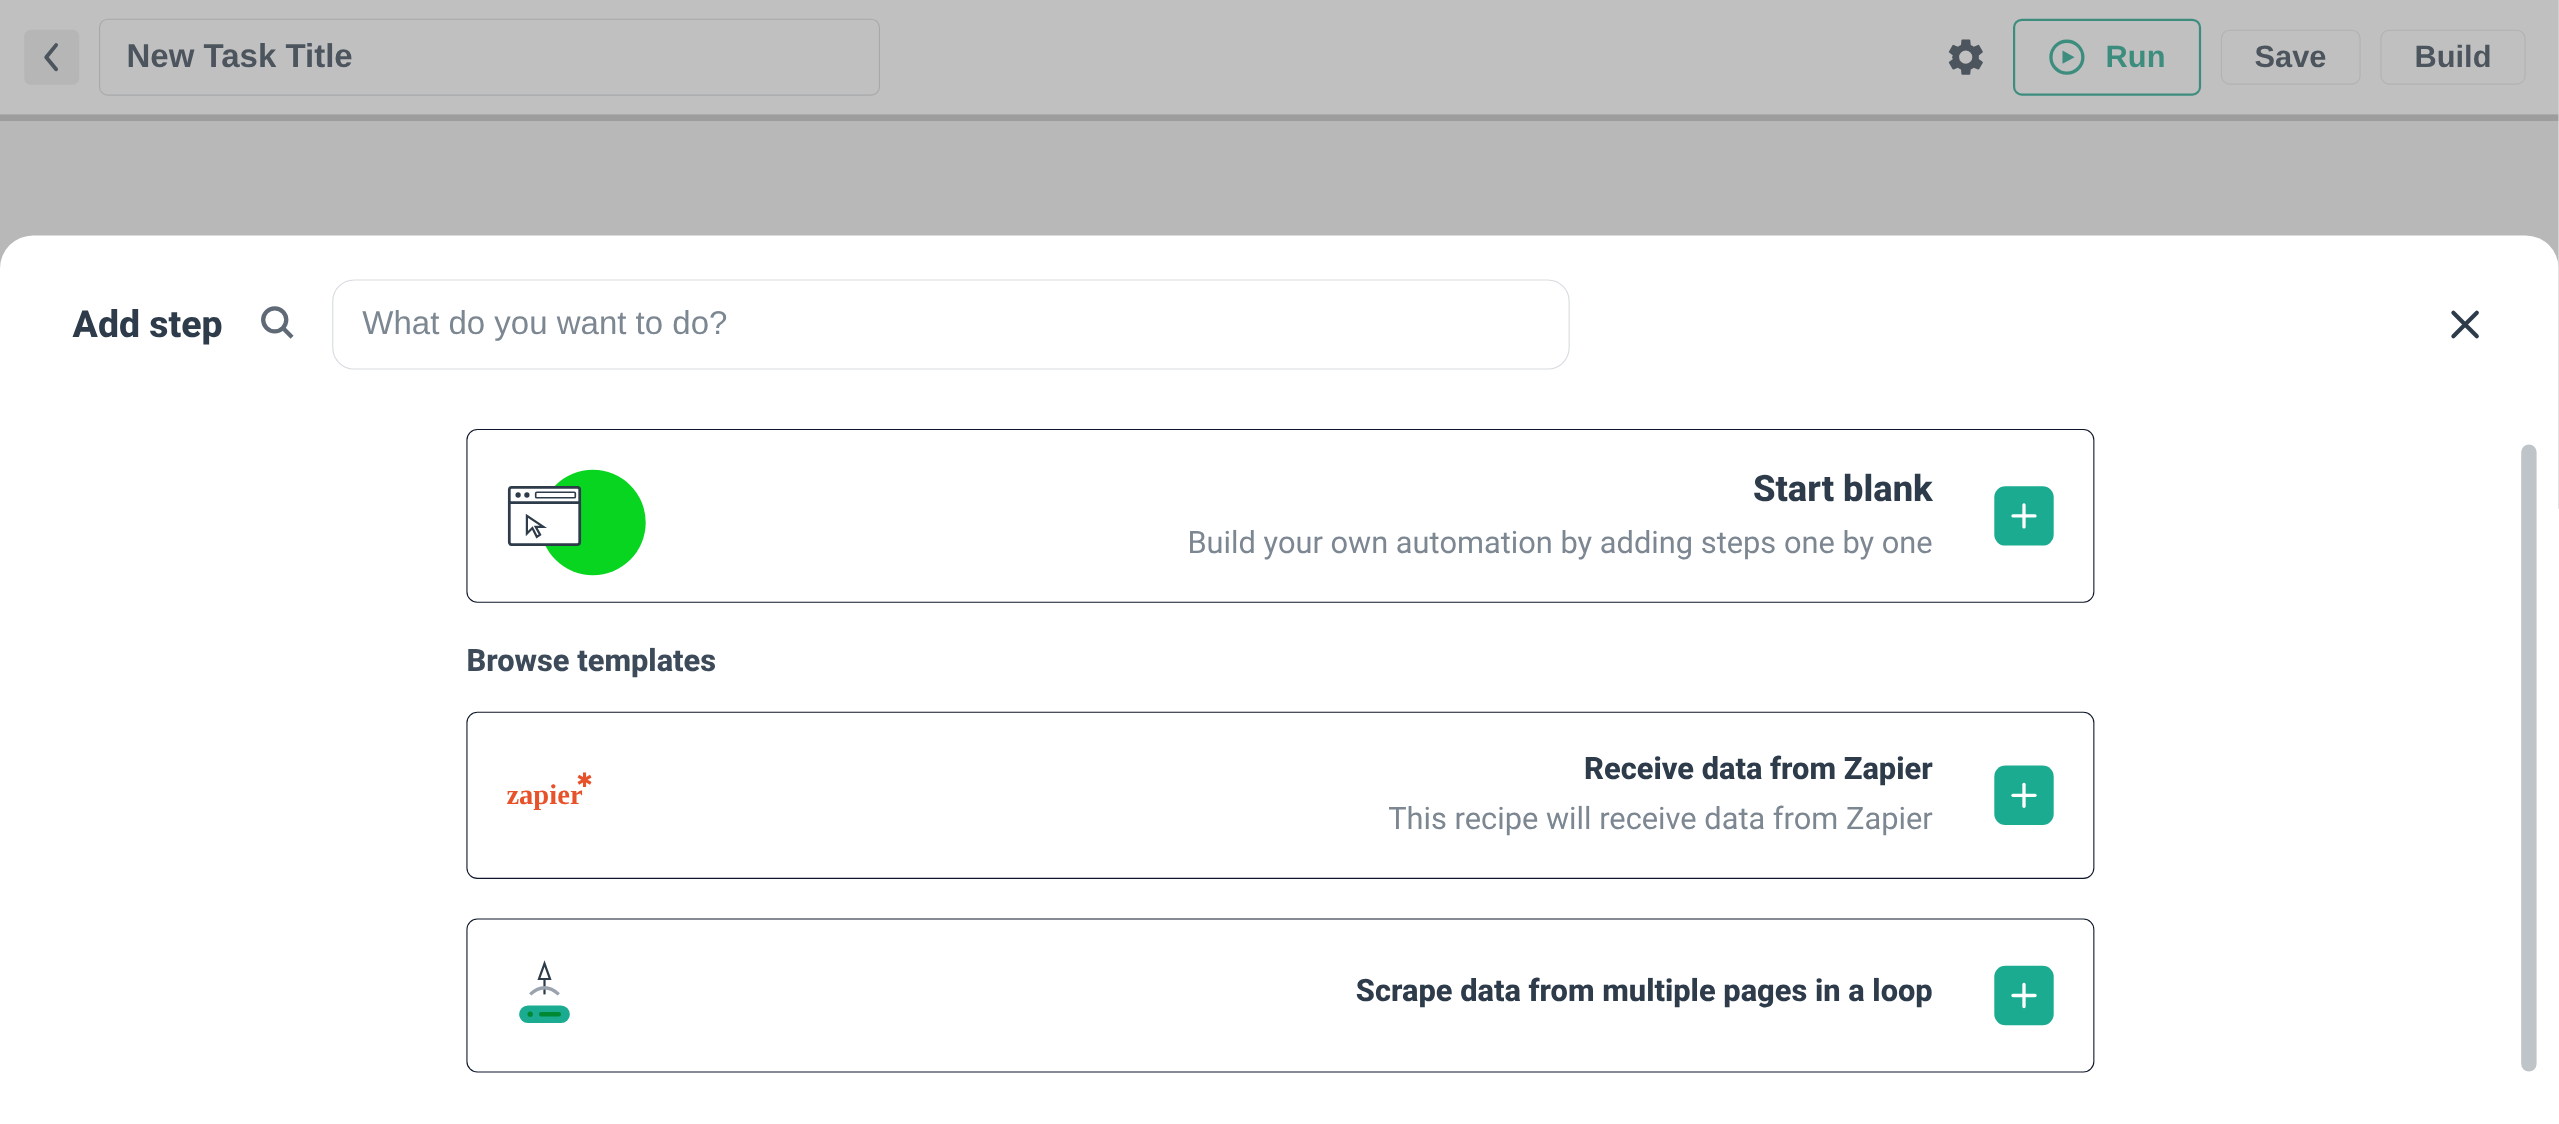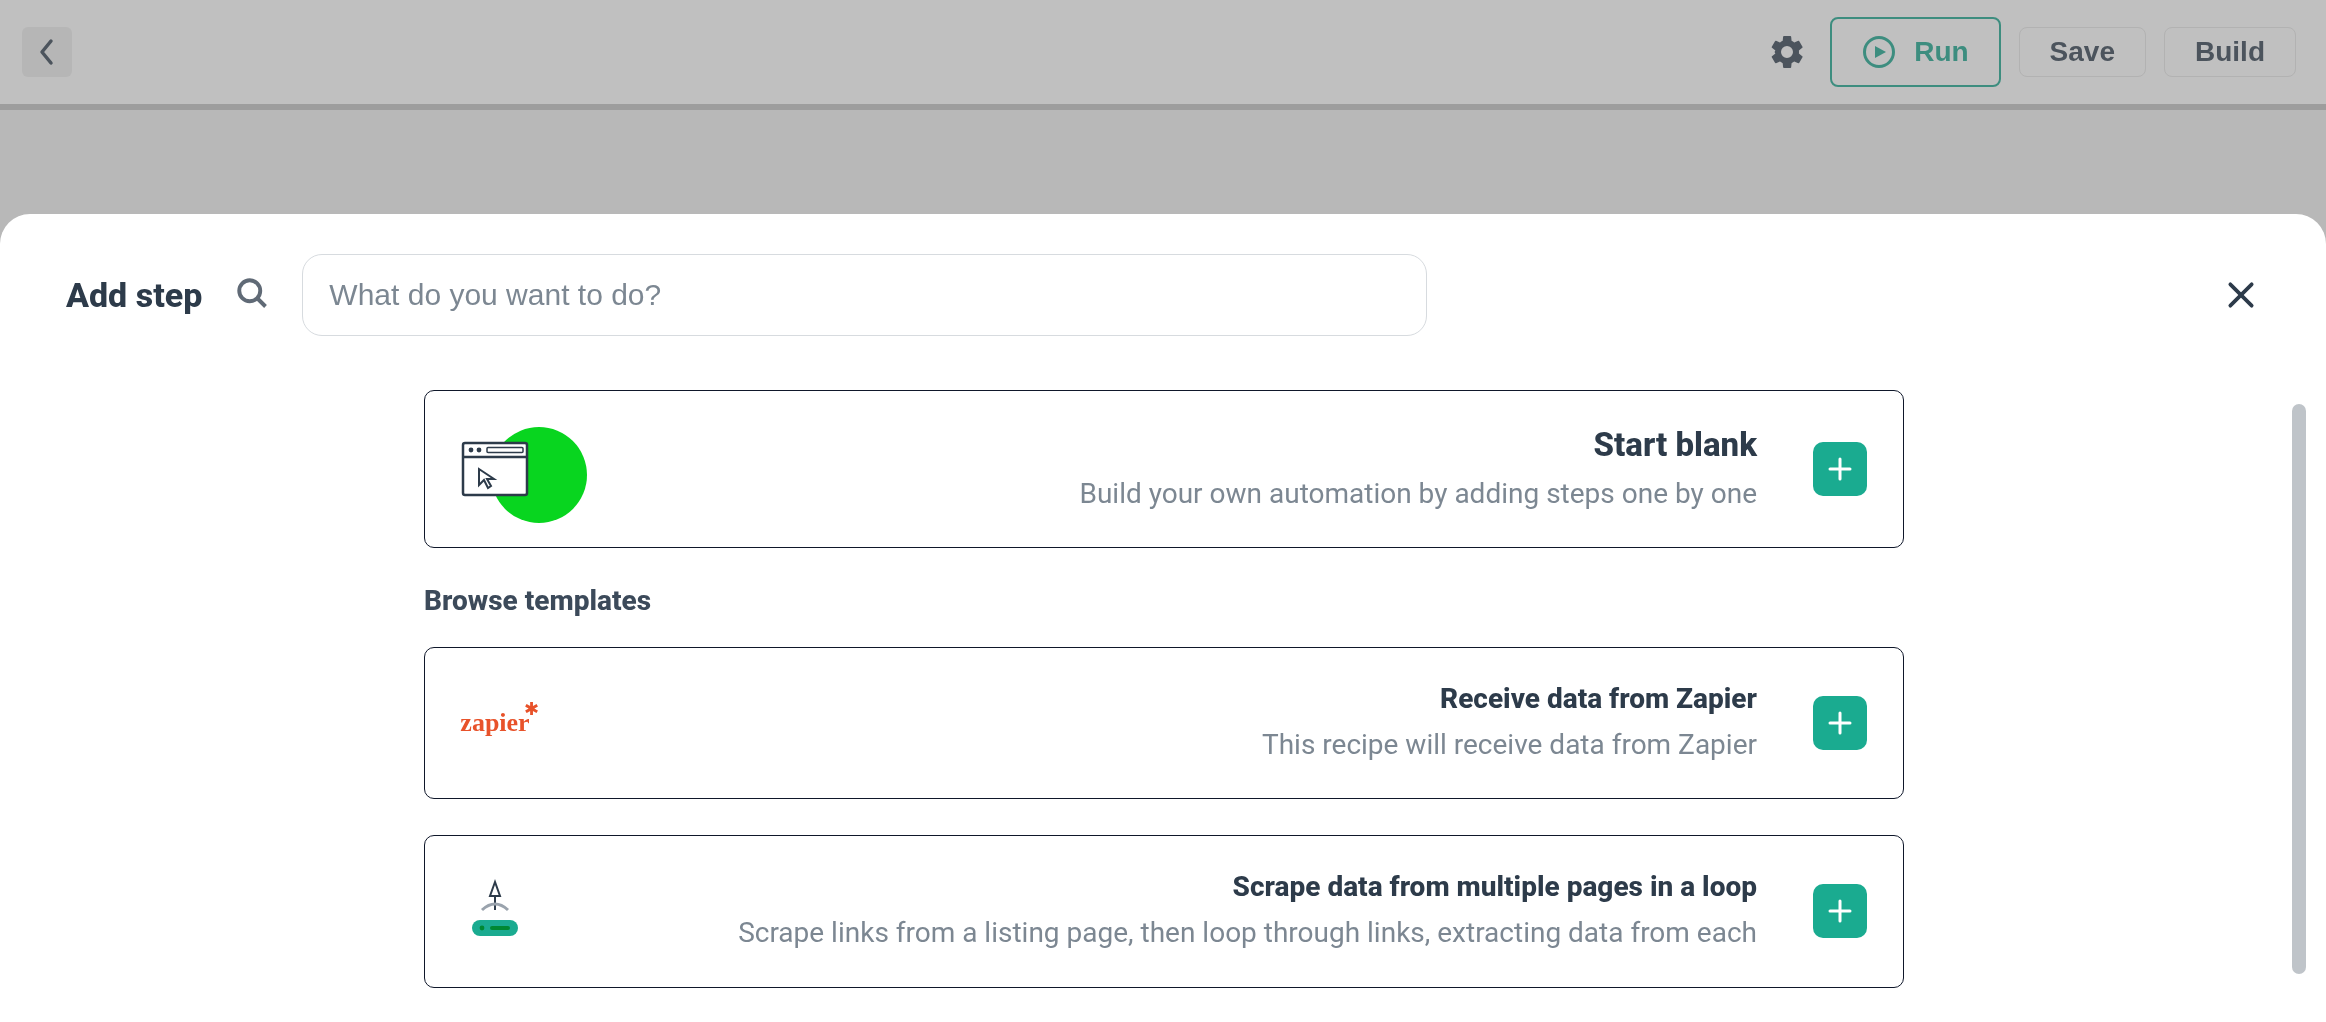--- a/index.html
+++ b/index.html
@@ -253,20 +253,21 @@
 </style>
 </head>
 <body>
 
 <div class="header-layer">
   <button class="back-button">
     <svg width="18" height="28" viewBox="0 0 18 28">
         <path d="M13 3 L4 14 L13 25" stroke="currentColor" stroke-width="3.5" fill="none" stroke-linecap="round" stroke-linejoin="round"></path>
       </svg>
   </button>
+  <input class="title-input" value="New Task Title" style="">
   <div class="header-spacer"></div>
   <button class="gear-button">
     <svg width="40" height="40" viewBox="0 0 24 24" fill="currentColor">
         <path d="M19.14,12.94a7.07,7.07,0,0,0,.05-.94,7.07,7.07,0,0,0-.05-.94l2.03-1.58a.5.5,0,0,0,.12-.64l-1.92-3.32a.5.5,0,0,0-.61-.22l-2.39.96a7.22,7.22,0,0,0-1.63-.94L14.5,2.81a.5.5,0,0,0-.5-.41h-3.84a.5.5,0,0,0-.49.41L9.43,5.32a7.22,7.22,0,0,0-1.63.94l-2.39-.96a.5.5,0,0,0-.61.22L2.88,8.84a.5.5,0,0,0,.12.64l2.03,1.58a7.07,7.07,0,0,0-.5.94,7.07,7.07,0,0,0,.5.94L3,14.52a.5.5,0,0,0-.12.64l1.92,3.32a.5.5,0,0,0,.61.22l2.39-.96a7.22,7.22,0,0,0,1.63.94l.24,2.51a.5.5,0,0,0,.49.41h3.84a.5.5,0,0,0,.5-.41l.24-2.51a7.22,7.22,0,0,0,1.63-.94l2.39.96a.5.5,0,0,0,.61-.22l1.92-3.32a.5.5,0,0,0-.12-.64ZM12,15.6A3.6,3.6,0,1,1,15.6,12,3.6,3.6,0,0,1,12,15.6Z"></path>
       </svg>
   </button>
   <button class="run-button">
     <svg width="34" height="34" viewBox="0 0 34 34">
         <circle cx="17" cy="17" r="14.5" stroke="currentColor" stroke-width="3" fill="none"></circle>
         <path d="M13 11 L24 17 L13 23 Z" fill="currentColor"></path>
@@ -351,21 +352,20 @@
           <path d="M35 6 L30 20 L40 20 Z" fill="none" stroke="#2d3b4a" stroke-width="2"></path>
           <line x1="35" y1="20" x2="35" y2="34" stroke="#2d3b4a" stroke-width="2"></line>
           <path d="M22 34 Q35 22 48 34" fill="none" stroke="#9aa3ad" stroke-width="3"></path>
           <rect x="12" y="44" width="46" height="16" rx="8" fill="#1aab90"></rect>
           <circle cx="22" cy="52" r="2.4" fill="#083"></circle>
           <rect x="30" y="50" width="20" height="4" rx="2" fill="#083"></rect>
         </svg>
       </div>
       <div class="card-body">
         <div class="card-title-small">Scrape data from multiple pages in a loop</div>
-        <div class="card-desc">Scrape links from a listing page, then loop through links, extracting data from each</div>
       </div>
       <button class="add-btn">
         <svg width="26" height="26" viewBox="0 0 26 26" stroke="currentColor" stroke-width="3" stroke-linecap="round">
             <line x1="13" y1="3" x2="13" y2="23"></line>
             <line x1="3" y1="13" x2="23" y2="13"></line>
           </svg>
       </button>
     </div>
 
   </div>

